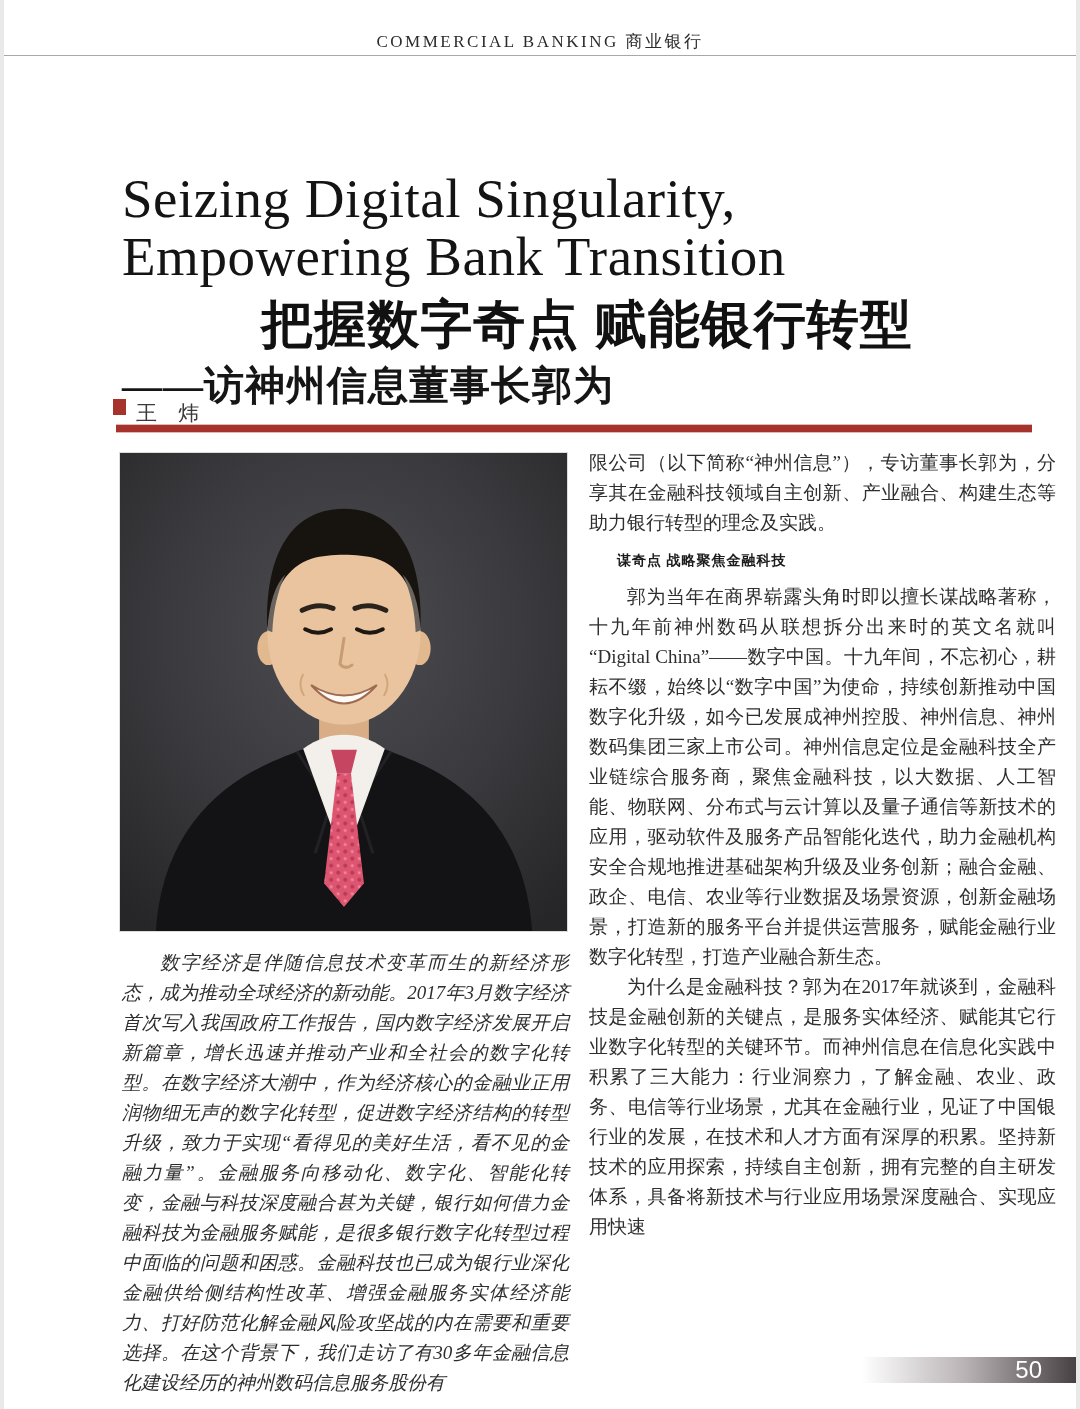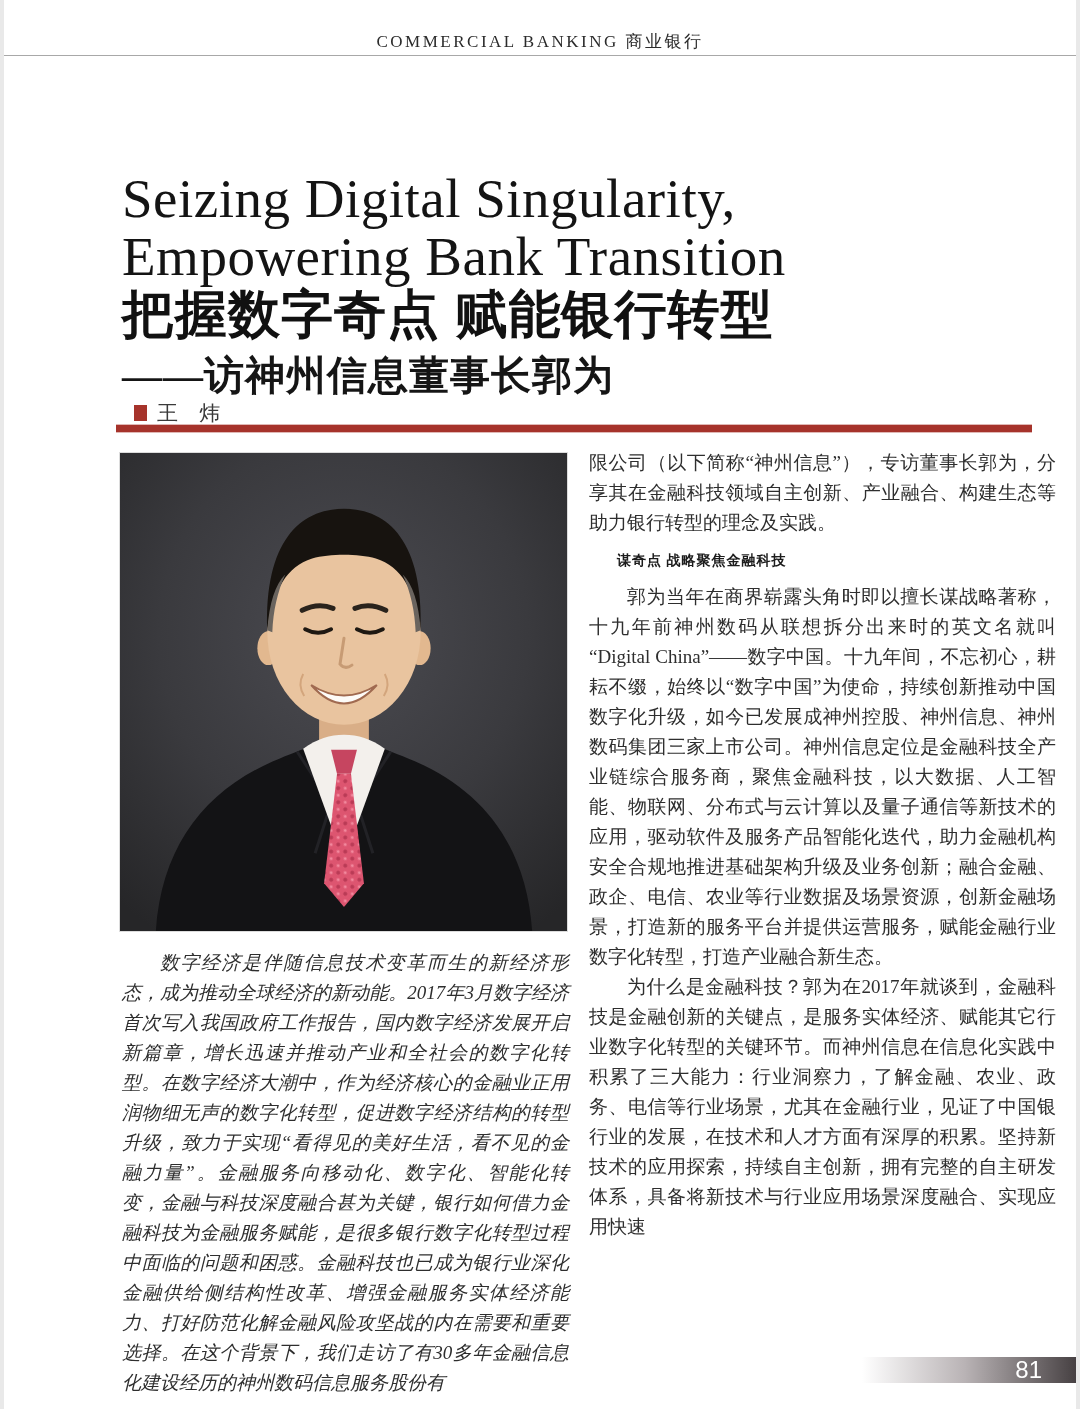--- a/index.html
+++ b/index.html
@@ -24,32 +24,33 @@
     height:1px;background:#a8a8a8;
   }
   
   .title-block{position:absolute;left:118px;top:170px;width:930px;}
   .title-en{
     font-size:55px;line-height:58px;color:#141414;
     font-family:"Liberation Serif","DejaVu Serif",serif;
     letter-spacing:0.5px;
   }
   .title-cn{
-    margin-top:0;
+    margin-top:10px;
     font-size:52px;line-height:56px;font-weight:bold;color:#111;
     font-family:"Liberation Sans","DejaVu Sans",sans-serif;
     letter-spacing:1px;
+    text-align:center;
   }
   .title-sub{
     margin-top:12px;
     font-size:40px;line-height:44px;font-weight:bold;color:#151515;
     letter-spacing:1px;
   }
   
-  .byline{position:absolute;left:130px;top:399px;display:flex;align-items:center;}
+  .byline{position:absolute;left:109px;top:399px;display:flex;}
   .byline-square{
     width:13px;height:16px;background:var(--accent-red,#a6332b);
     margin-right:10px;
   }
   .byline-name{font-size:21px;letter-spacing:8px;color:#3a3a3a;}
   .red-rule{
     position:absolute;left:112px;top:425px;width:916px;height:7px;
     background:var(--accent-red,#a6332b);
     box-shadow:0 1px 0 rgba(166,51,43,0.35), 0 -1px 0 rgba(166,51,43,0.35);
   }
@@ -165,16 +166,16 @@
   </div>
 
   <div class="col col-right">
     <p class="no-indent">限公司（以下简称“神州信息”），专访董事长郭为，分享其在金融科技领域自主创新、产业融合、构建生态等助力银行转型的理念及实践。</p>
     <div class="section-heading">谋奇点 战略聚焦金融科技</div>
     <p>郭为当年在商界崭露头角时即以擅长谋战略著称，十九年前神州数码从联想拆分出来时的英文名就叫“Digital China”——数字中国。十九年间，不忘初心，耕耘不缀，始终以“数字中国”为使命，持续创新推动中国数字化升级，如今已发展成神州控股、神州信息、神州数码集团三家上市公司。神州信息定位是金融科技全产业链综合服务商，聚焦金融科技，以大数据、人工智能、物联网、分布式与云计算以及量子通信等新技术的应用，驱动软件及服务产品智能化迭代，助力金融机构安全合规地推进基础架构升级及业务创新；融合金融、政企、电信、农业等行业数据及场景资源，创新金融场景，打造新的服务平台并提供运营服务，赋能金融行业数字化转型，打造产业融合新生态。</p>
     <p>为什么是金融科技？郭为在2017年就谈到，金融科技是金融创新的关键点，是服务实体经济、赋能其它行业数字化转型的关键环节。而神州信息在信息化实践中积累了三大能力：行业洞察力，了解金融、农业、政务、电信等行业场景，尤其在金融行业，见证了中国银行业的发展，在技术和人才方面有深厚的积累。坚持新技术的应用探索，持续自主创新，拥有完整的自主研发体系，具备将新技术与行业应用场景深度融合、实现应用快速</p>
   </div>
 
   <div class="footer-bar">
-    <span class="footer-page-num">81</span>
+    <span class="footer-page-num">50</span>
   </div>
 
 </div>
 
 </body></html>

